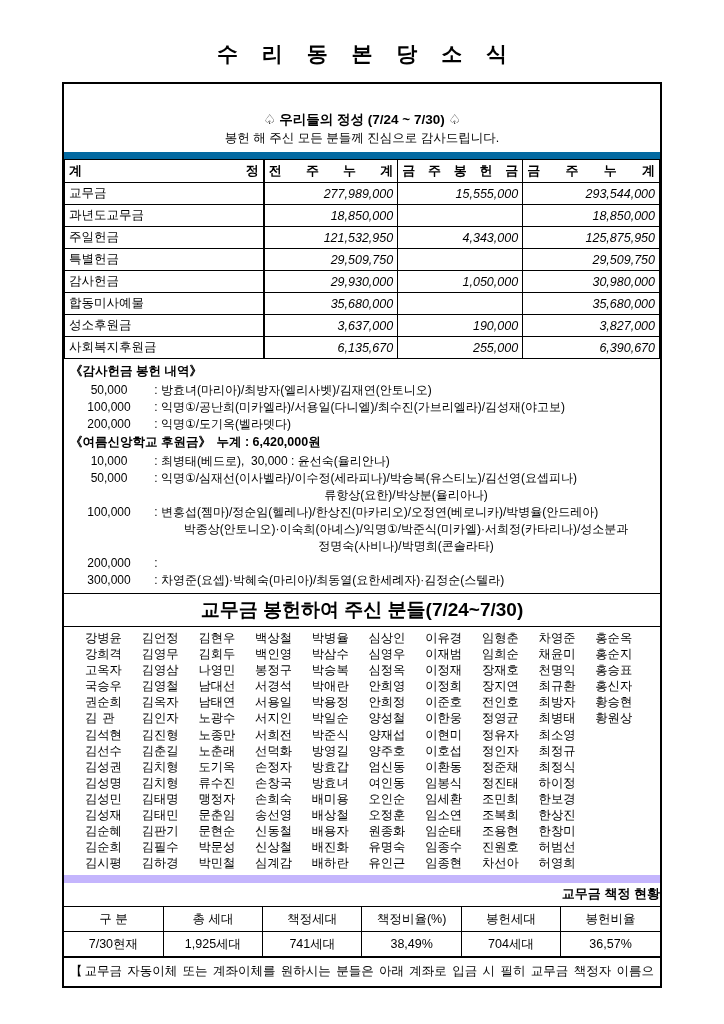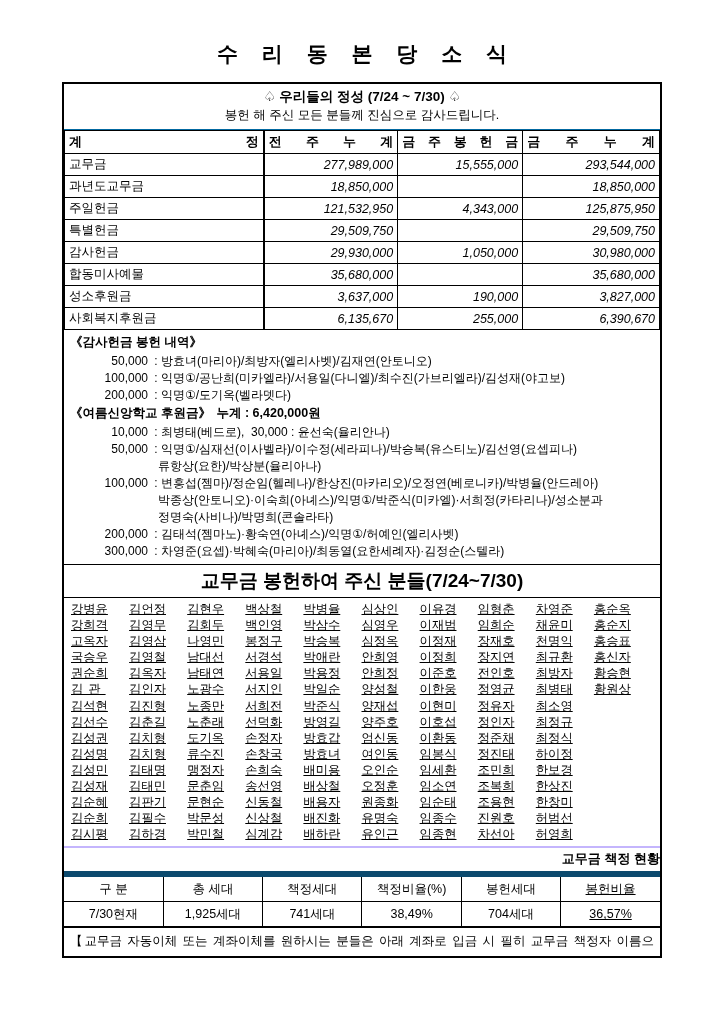--- a/index.html
+++ b/index.html
@@ -27,22 +27,23 @@
     padding-bottom:14px;
     text-indent:9px;
   }
   
   .frame{
     margin:0 62px;
     border:2px solid #000;
     box-sizing:border-box;
   }
   .band{
-    border-bottom:1px solid #0369a1;
+    border-bottom:7px solid #0369a1;
     padding:4px 0 5px 0;
+    margin-top:23px;
   }
   .band-title{
     text-align:center;
     font-size:13.5px;
     font-weight:bold;
     line-height:1.35;
   }
   .band-sub{
     text-align:center;
     font-size:12.5px;
@@ -86,40 +87,39 @@
     font-size:12.5px;
     padding:1px 0 1px 0;
   }
   .drow{
     display:flex;
     align-items:flex-start;
   }
   .damt{
     width:78px;
     min-width:78px;
-    text-align:right;
+    text-align:center;
     padding-right:3px;
     white-space:nowrap;
   }
   .dcolon{width:10px;min-width:10px;text-align:center;}
   .dnames{flex:1;}
-  .dnames-cont{margin-left:88px;}
+  .dnames-cont{margin-left:88px;text-align:center;}
   .inline-amt{padding-left:2px;}
   
   .names-head{
     text-align:center;
     font-weight:bold;
     font-size:19px;
     padding:3px 0 3px 0;
     border-bottom:1px solid #000;
   }
   .names-wrap{
-    padding:3px 8px 4px 7px;
-    border-bottom:2px solid #c4b5fd;
-    text-decoration:underline;
+    padding:3px 8px 4px 21px;
+    border-bottom:8px solid #c4b5fd;
   }
   .names-grid{
     display:grid;
     grid-template-columns:repeat(10,1fr);
     font-size:12.3px;
     line-height:1.31;
   }
   .ncol{display:flex;flex-direction:column;}
   .ncell{white-space:nowrap;letter-spacing:0px;}
   .ncell.spaced{letter-spacing:5px;}
@@ -128,32 +128,32 @@
     text-align:right;
     font-weight:bold;
     font-size:13px;
     padding:2px 0 3px 0;
   }
   table.stats{
     border-collapse:collapse;
     width:100%;
     table-layout:fixed;
     font-size:12.5px;
-    border-top:6px solid #0c4a6e;
+    border-top:1px solid #0c4a6e;
   }
   table.stats th,table.stats td{
     border:1px solid #000;
     text-align:center;
     padding:2px 2px;
     height:20px;
   }
   table.stats th{font-weight:normal;}
   table.stats tr td{border-bottom:1px solid #000;}
   table.stats th:first-child,table.stats td:first-child{border-left:none;}
-  table.stats th:last-child,table.stats td:last-child{border-right:none;text-decoration:underline;}
+  table.stats th:last-child,table.stats td:last-child{border-right:none;}
   
   .notice{
     border-top:1px solid #000;
     padding:4px 6px 5px 6px;
     font-size:12.5px;
     line-height:1.5;
   }
   .nline{display:block;}
   .just{
     text-align:justify;
@@ -308,21 +308,20 @@
           <div class="drow">
             <div class="damt">100,000</div>
             <div class="dcolon">:</div>
             <div class="dnames"><span>변흥섭(젬마)/정순임(헬레나)/한상진(마카리오)/오정연(베로니카)/박병율(안드레아)</span></div>
           </div>
           <div class="dnames-cont">박종상(안토니오)·이숙희(아녜스)/익명①/박준식(미카엘)·서희정(카타리나)/성소분과</div>
           <div class="dnames-cont">정명숙(사비나)/박명희(콘솔라타)</div>
           <div class="drow">
             <div class="damt">200,000</div>
             <div class="dcolon">:</div>
-            <div class="dnames"><span>김태석(젬마노)·황숙연(아녜스)/익명①/허예인(엘리사벳)</span></div>
           </div>
           <div class="drow">
             <div class="damt">300,000</div>
             <div class="dcolon">:</div>
             <div class="dnames"><span>차영준(요셉)·박혜숙(마리아)/최동열(요한세례자)·김정순(스텔라)</span></div>
           </div>
         </div>
 
     </div>
 

